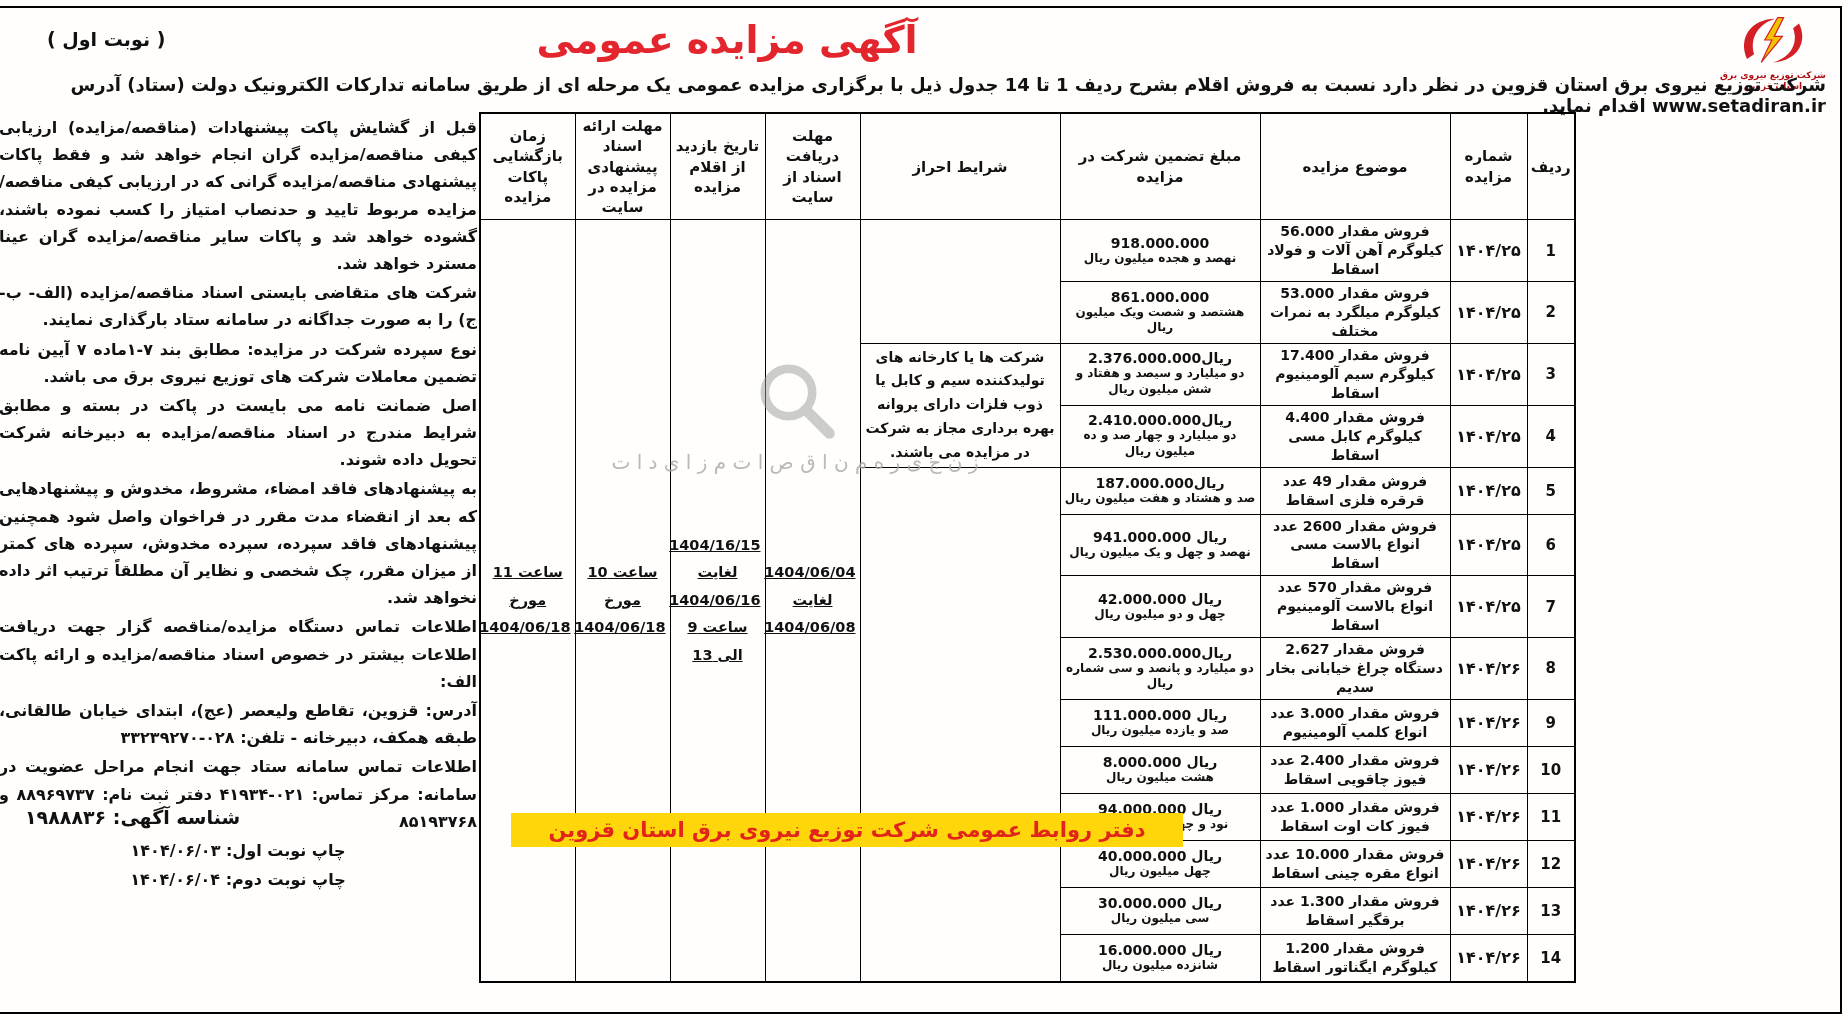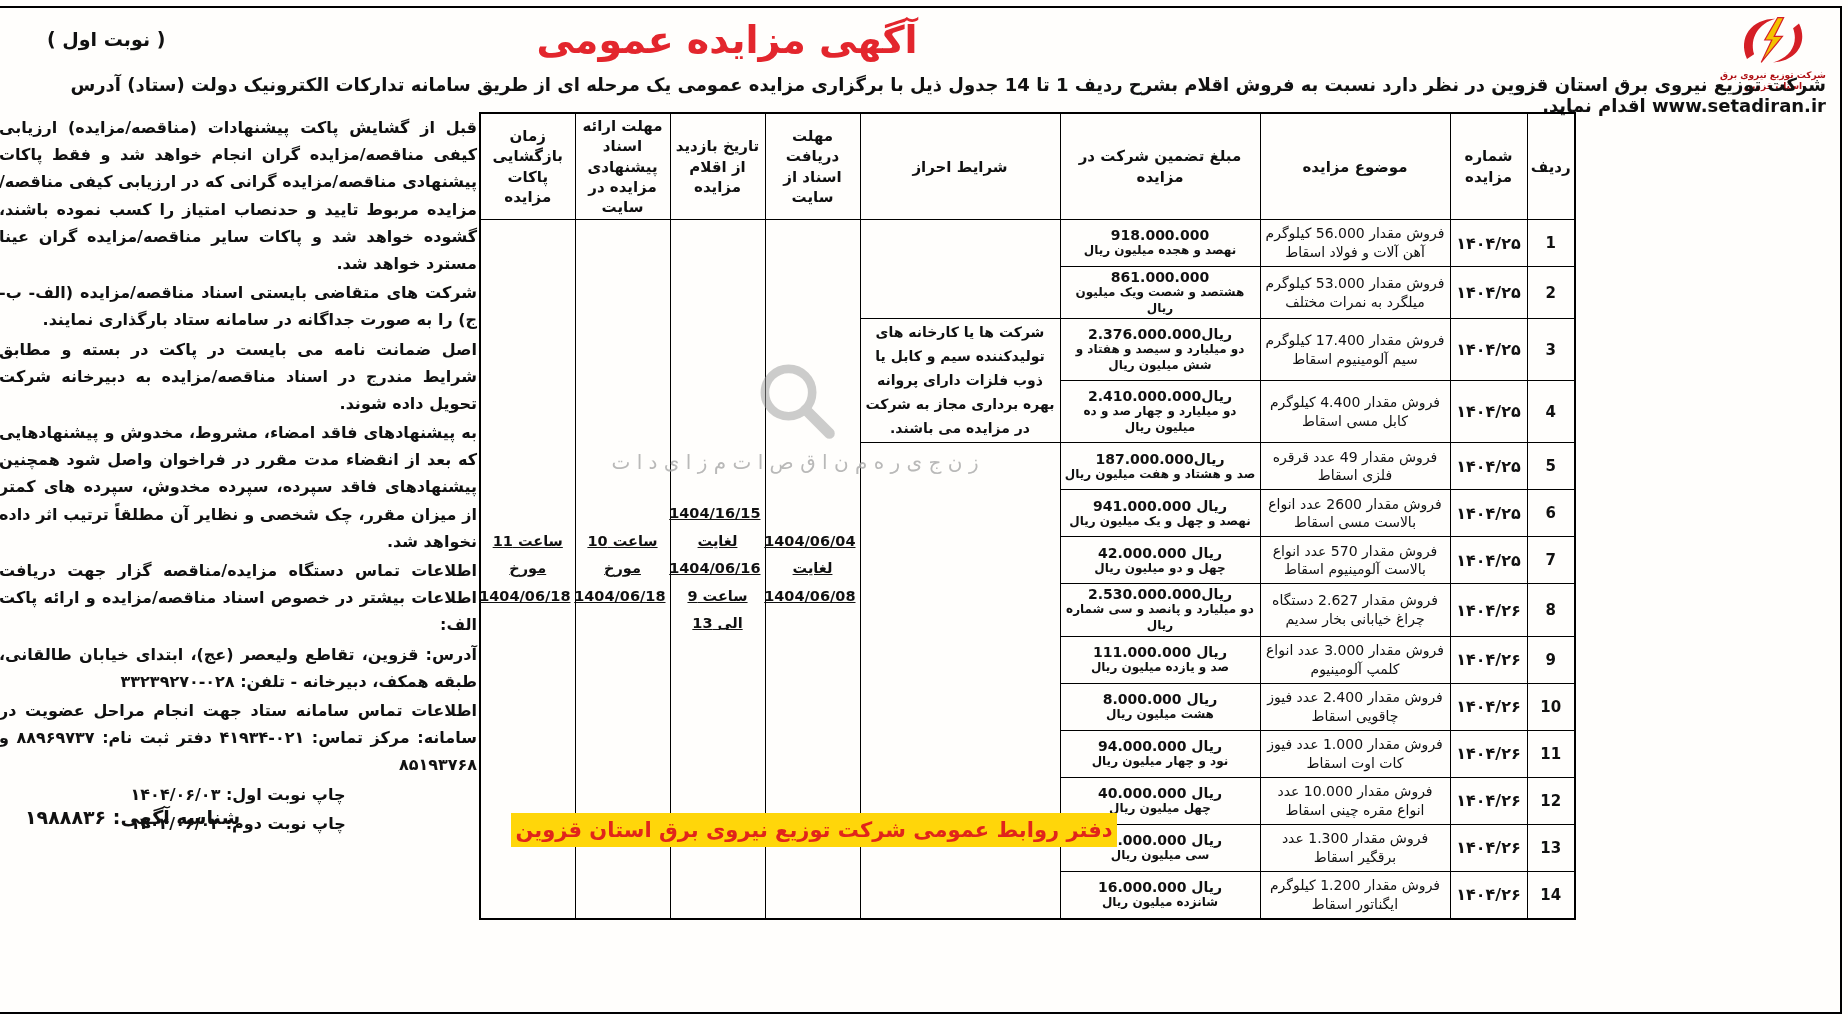--- a/index.html
+++ b/index.html
@@ -17,33 +17,33 @@
   .intro-line{position:absolute;top:66px;right:14px;left:14px;font-size:18px;font-weight:bold;text-align:right;}
   .intro-url{direction:ltr;unicode-bidi:embed;font-weight:bold;}
   
   .auction-table-wrap{position:absolute;top:104px;left:504px;width:1095px;}
   table.auction{width:100%;border-collapse:collapse;table-layout:fixed;border:2px solid #000;}
   table.auction th,table.auction td{border:1px solid #000;text-align:center;vertical-align:middle;padding:2px 4px;}
   table.auction thead th{font-size:15px;font-weight:bold;height:56px;line-height:1.35;padding:2px 3px;}
   table.auction tbody td{height:42px;}
   .c-no{font-size:15px;font-weight:bold;}
   .c-auction{font-size:16px;font-weight:bold;}
-  .c-subject{font-size:14px;font-weight:normal;line-height:1.35;padding:2px 8px;}
+  .c-subject{font-size:14px;font-weight:bold;line-height:1.35;padding:2px 8px;}
   .c-amount .num{font-size:14px;font-weight:bold;direction:ltr;}
   .c-amount .words{font-size:12px;font-weight:bold;line-height:1.3;direction:rtl;}
   .c-cond{font-size:14px;font-weight:bold;line-height:1.7;padding:4px 10px;}
   .c-date div{font-size:14.5px;font-weight:bold;line-height:1.9;text-decoration:underline;}
   
   .side-notes{position:absolute;top:106px;left:22px;width:478px;font-size:16px;line-height:1.7;
     font-weight:bold;text-align:justify;}
   .side-notes p{margin:0 0 2px 0;}
   .side-notes p.center{text-align:center;}
   
   .ad-id{position:absolute;top:798px;left:48px;font-size:19px;font-weight:bold;}
-  .footer-banner{position:absolute;top:805px;left:534px;width:606px;background:#ffd60a;
+  .footer-banner{position:absolute;top:805px;left:534px;width:672px;background:#ffd60a;
     color:#e1251b;font-weight:bold;font-size:21px;text-align:center;padding:5px 0;}
   
   .watermark{position:absolute;top:348px;left:498px;width:640px;text-align:center;
     pointer-events:none;direction:ltr;z-index:5;}
   .wm-row{display:flex;align-items:center;justify-content:center;gap:10px;}
   .wm-brand{font-size:82px;font-weight:bold;color:#9b9b9b;opacity:.55;letter-spacing:2px;}
   .wm-tagline{margin-top:8px;font-size:20px;color:#a8a8a8;opacity:.8;letter-spacing:4px;}
   .wm-glass{opacity:.5;}
 </style>
 </head>
@@ -248,20 +248,21 @@
               <div class="words">شانزده میلیون ریال</div>
             </td>
           </tr>
         </tbody>
       </table>
     </div>
 
     <div class="side-notes">
       <p>قبل از گشایش پاکت پیشنهادات (مناقصه/مزایده) ارزیابی کیفی مناقصه/مزایده گران انجام خواهد شد و فقط پاکات پیشنهادی مناقصه/مزایده گرانی که در ارزیابی کیفی مناقصه/مزایده مربوط تایید و حدنصاب امتیاز را کسب نموده باشند، گشوده خواهد شد و پاکات سایر مناقصه/مزایده گران عینا مسترد خواهد شد.</p>
       <p>شرکت های متقاضی بایستی اسناد مناقصه/مزایده (الف- ب- ج) را به صورت جداگانه در سامانه ستاد بارگذاری نمایند.</p>
+      <p>نوع سپرده شرکت در مزایده: مطابق بند ۷-۱ماده ۷ آیین نامه تضمین معاملات شرکت های توزیع نیروی برق می باشد.</p>
       <p>اصل ضمانت نامه می بایست در پاکت در بسته و مطابق شرایط مندرج در اسناد مناقصه/مزایده به دبیرخانه شرکت تحویل داده شوند.</p>
       <p>به پیشنهادهای فاقد امضاء، مشروط، مخدوش و پیشنهادهایی که بعد از انقضاء مدت مقرر در فراخوان واصل شود همچنین پیشنهادهای فاقد سپرده، سپرده مخدوش، سپرده های کمتر از میزان مقرر، چک شخصی و نظایر آن مطلقاً ترتیب اثر داده نخواهد شد.</p>
       <p>اطلاعات تماس دستگاه مزایده/مناقصه گزار جهت دریافت اطلاعات بیشتر در خصوص اسناد مناقصه/مزایده و ارائه پاکت الف:</p>
       <p>آدرس: قزوین، تقاطع ولیعصر (عج)، ابتدای خیابان طالقانی، طبقه همکف، دبیرخانه - تلفن: ۰۲۸-۳۳۲۳۹۲۷۰</p>
       <p>اطلاعات تماس سامانه ستاد جهت انجام مراحل عضویت در سامانه: مرکز تماس: ۰۲۱-۴۱۹۳۴  دفتر ثبت نام: ۸۸۹۶۹۷۳۷ و ۸۵۱۹۳۷۶۸</p>
       <p class="center">چاپ نوبت اول: ۱۴۰۴/۰۶/۰۳</p>
       <p class="center">چاپ نوبت دوم: ۱۴۰۴/۰۶/۰۴</p>
     </div>
 
     <div class="ad-id">شناسه آگهی: ۱۹۸۸۸۳۶</div>

